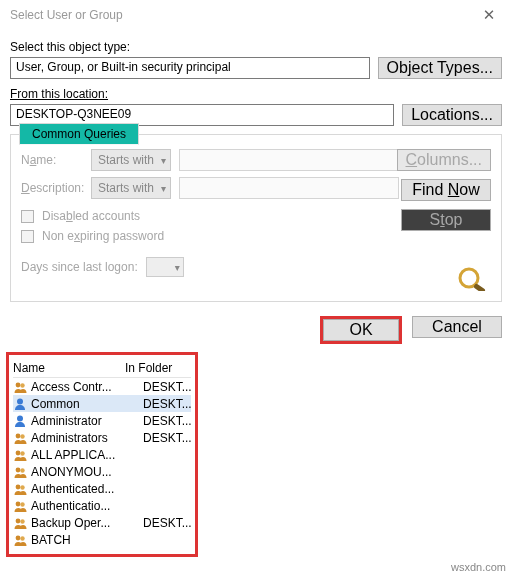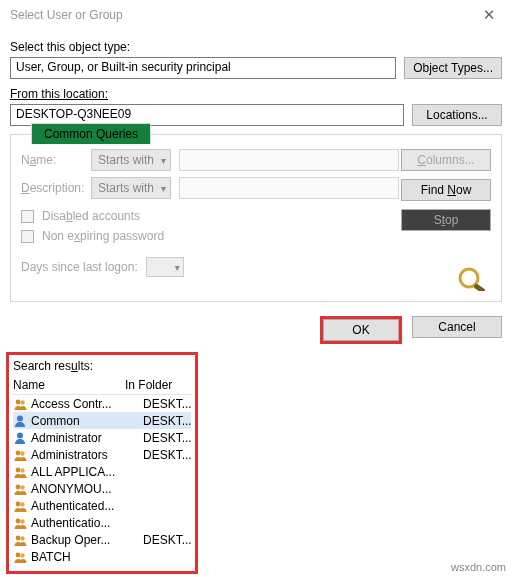--- a/index.html
+++ b/index.html
@@ -40,39 +40,39 @@
     padding: 2px 5px;
     background: #fff;
     display:flex;
     align-items:flex-start;
   }
   .btn {
     min-width: 90px;
     height: 22px;
     background: #e1e1e1;
     border: 1px solid #adadad;
-    font-size: 12px;
+    font-size: 16px;
     padding: 0 8px;
     cursor: pointer;
     text-align: center;
   }
   
   .fieldset {
     border: 1px solid #d8d8d8;
     margin: 6px 0 0 0;
     padding: 8px 10px 10px 10px;
     position: relative;
     display:flex;
     gap:14px;
   }
   .tab {
     position: absolute;
     top: -12px;
-    left: 20px;
-    background: #15803d;
+    left: 8px;
+    background: #14b8a6;
     border: 1px solid #d8d8d8;
     border-bottom: 1px solid #f6f6f6;
     padding: 3px 12px 3px 12px;
     font-size: 12px;
   }
   .queries-left { flex:1; margin-top:6px;}
   .queries-right { width:78px; display:flex; flex-direction:column; gap:8px; align-items:flex-end; margin-top:6px;}
   .grid2 { display:grid; grid-template-columns:62px 80px 1fr; gap:6px 8px; align-items:center; }
   .disabled-text{ color:#a7a7a7; }
   .combo {
@@ -197,21 +197,20 @@
 </div>
 
 <div class="btn-group">
   <span class="btn-ok">
     <button class="btn">OK</button>
   </span>
   <button class="btn">Cancel</button>
 </div>
 
 <div class="results-box">
-  <div class="results-label">Search res<span class="u">u</span>lts:</div>
   <div class="cols">
     <span class="col-name">Name</span>
     <span class="col-folder">In Folder</span>
   </div>
   <div id="rows">
       <div class="res-row">
         <span class="ico">
           <svg viewBox="0 0 14 14">
             <circle cx="5" cy="5" r="2.4" fill="#d08a2a"></circle>
             <circle cx="9.5" cy="5.5" r="2.2" fill="#e0a94e"></circle>

